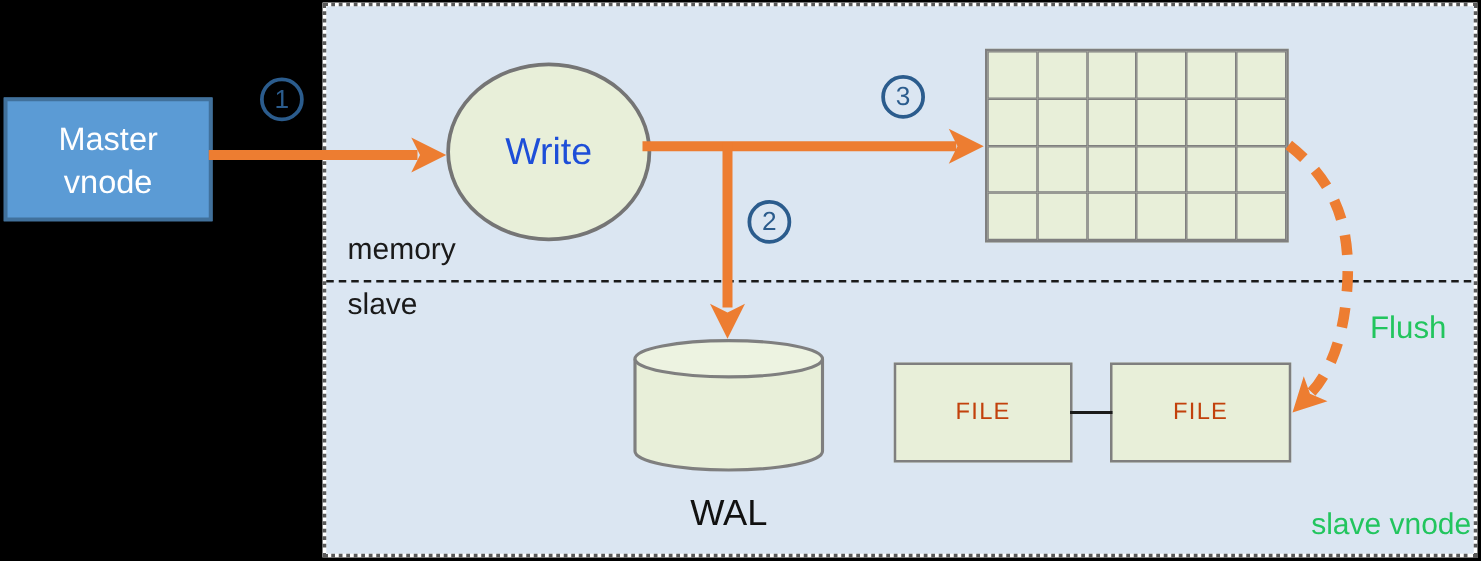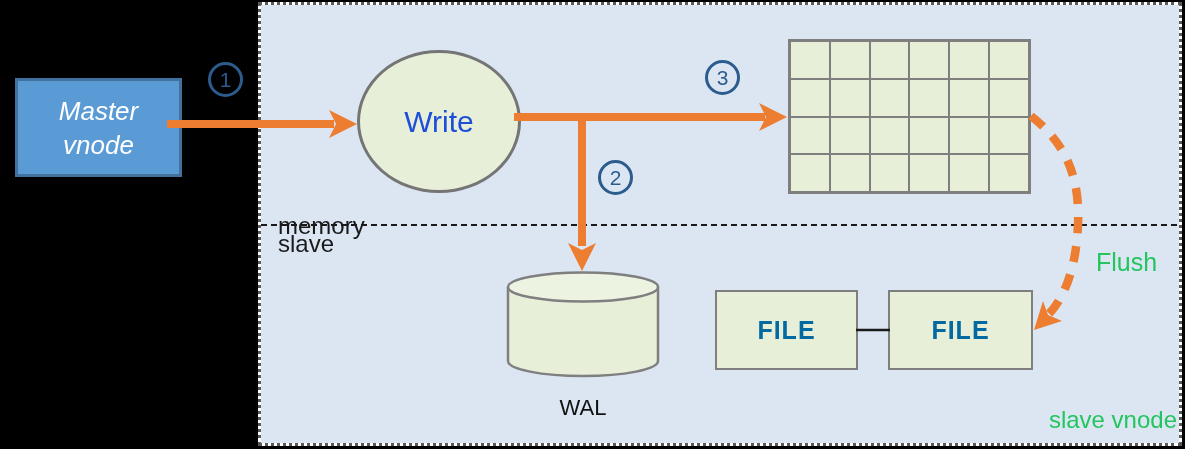--- a/index.html
+++ b/index.html
@@ -18,27 +18,26 @@
     position: absolute;
     left: 258px; top: 2px;
     width: 918px; height: 438px;
     border: 3px dotted #5a5a5a;
     background: linear-gradient(#dbe6f2 0 0) padding-box,
                 linear-gradient(#ffffff 0 0) border-box;
   }
   
   #master-box {
     position: absolute;
-    left: 15px; top: 78px;
+    left: 3px; top: 78px;
     width: 161px; height: 93px;
     background: #5b9bd5;
     border: 3px solid #41719c;
     display: flex; align-items: center; justify-content: center;
     text-align: center;
-    font-style: italic;
   }
   #master-box .label {
     color: #ffffff;
     font-size: 26px;
     line-height: 34px;
     width: 110px;
   }
   
   #write-ellipse {
     position: absolute;
@@ -63,21 +62,21 @@
   
   .file-box {
     position: absolute;
     top: 290px; width: 139px; height: 76px;
     background: #e8efd9;
     border: 2px solid #7f7f7f;
     display: flex; align-items: center; justify-content: center;
   }
   #file-box-1 { left: 715px; }
   #file-box-2 { left: 888px; width: 141px; }
-  .file-box .label { color: #0369a1; font-size: 25px; letter-spacing: 1px; font-weight: bold; }
+  .file-box .label { color: #c2410c; font-size: 19px; letter-spacing: 1px; }
   
   .step-badge {
     position: absolute;
     width: 29px; height: 29px;
     border: 3px solid #2b5c8d;
     border-radius: 50%;
     color: #2b5c8d;
     font-size: 21px;
     display: flex; align-items: center; justify-content: center;
   }
@@ -89,25 +88,25 @@
     position: absolute;
     left: 261px; top: 224px;
     width: 916px; height: 0;
     border-top: 2px dashed #1a1a1a;
   }
   .layer-label {
     position: absolute;
     color: #1a1a1a;
     font-size: 24px;
   }
-  #memory-label { left: 278px; top: 212px; }
+  #memory-label { left: 278px; top: 186px; }
   #disk-label   { left: 278px; top: 230px; }
   
   .text-label { position: absolute; color: #22c55e; }
-  #wal-label   { left: 533px; top: 395px; width: 100px; text-align: center; font-size: 22px; color: #111; }
+  #wal-label   { left: 533px; top: 395px; width: 100px; text-align: center; font-size: 29px; color: #111; }
   #flush-label { left: 1096px; top: 248px; font-size: 25px; }
   #slave-label { left: 1000px; top: 406px; width: 177px; text-align: right; font-size: 24px; }
   
   #overlay {
     position: absolute; left: 0; top: 0;
     width: 1185px; height: 449px;
     pointer-events: none;
     z-index: 5;
   }
 </style>

